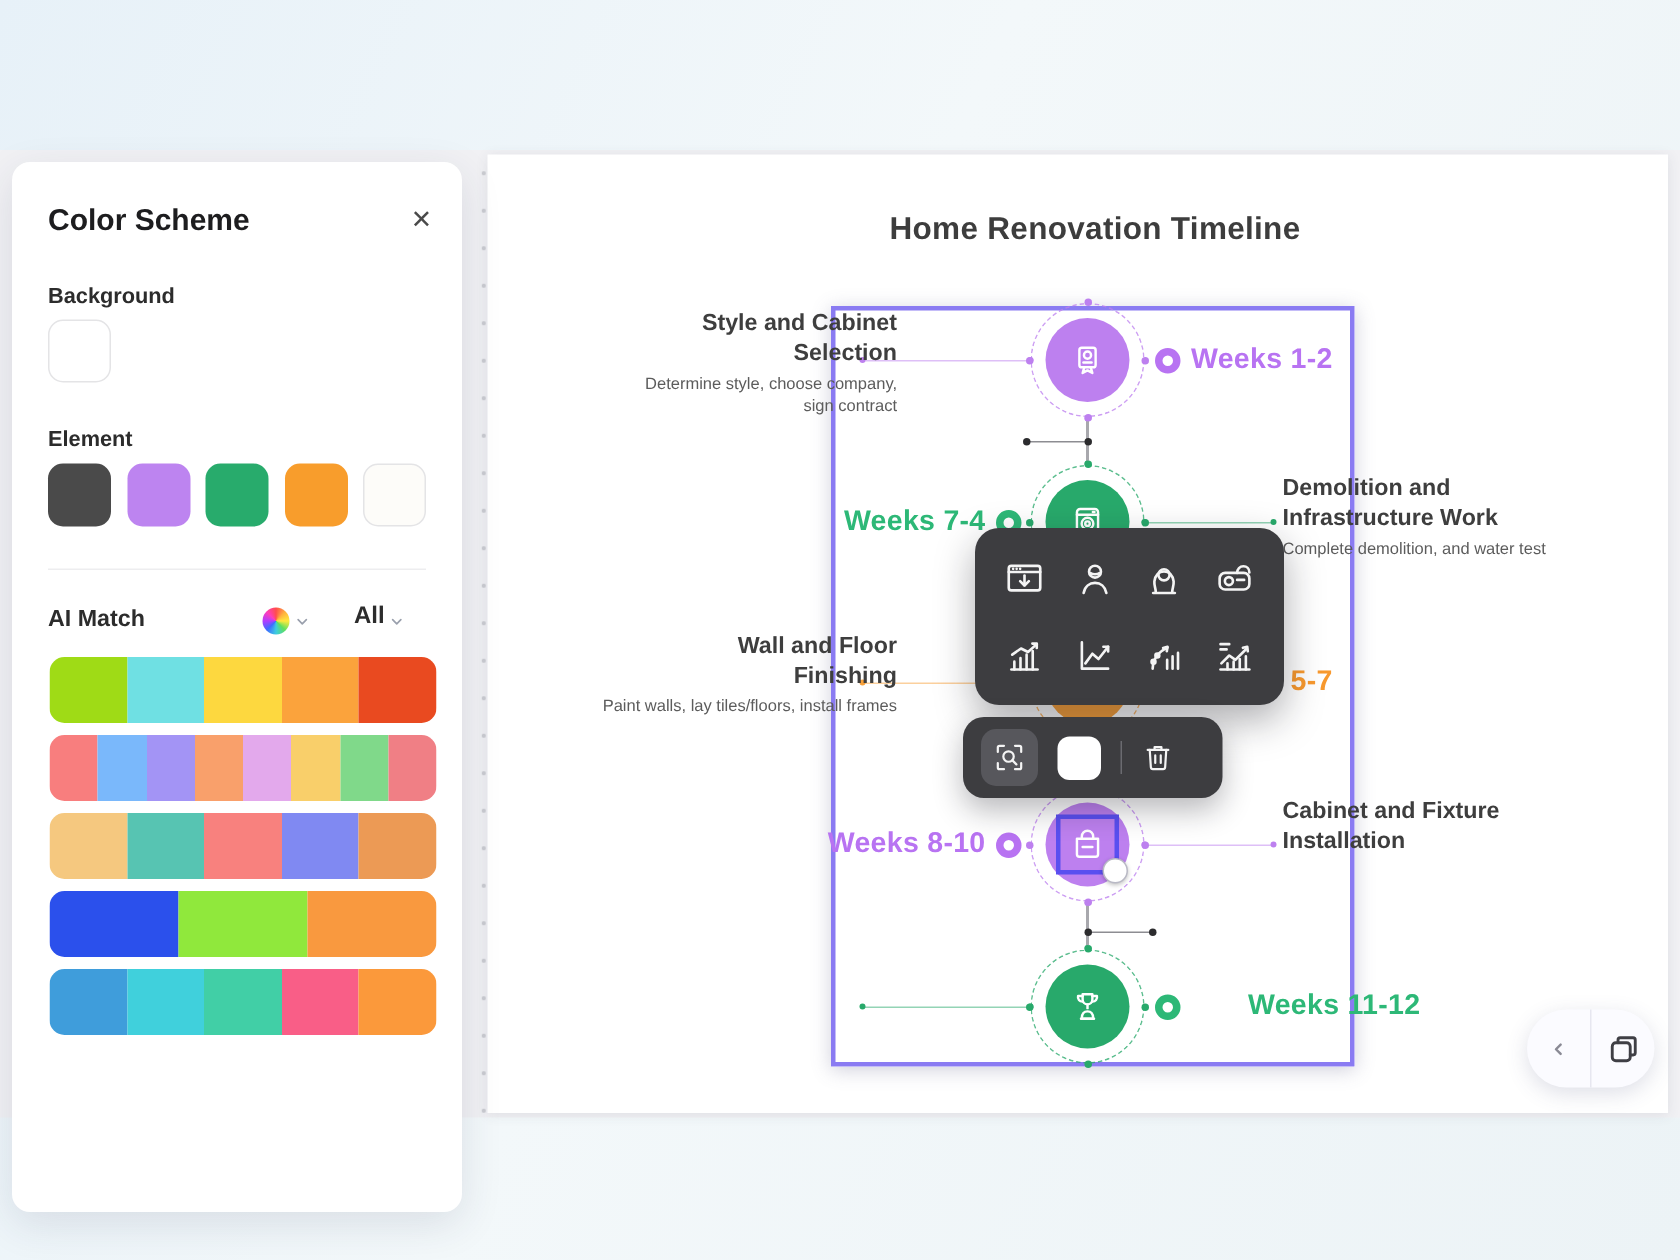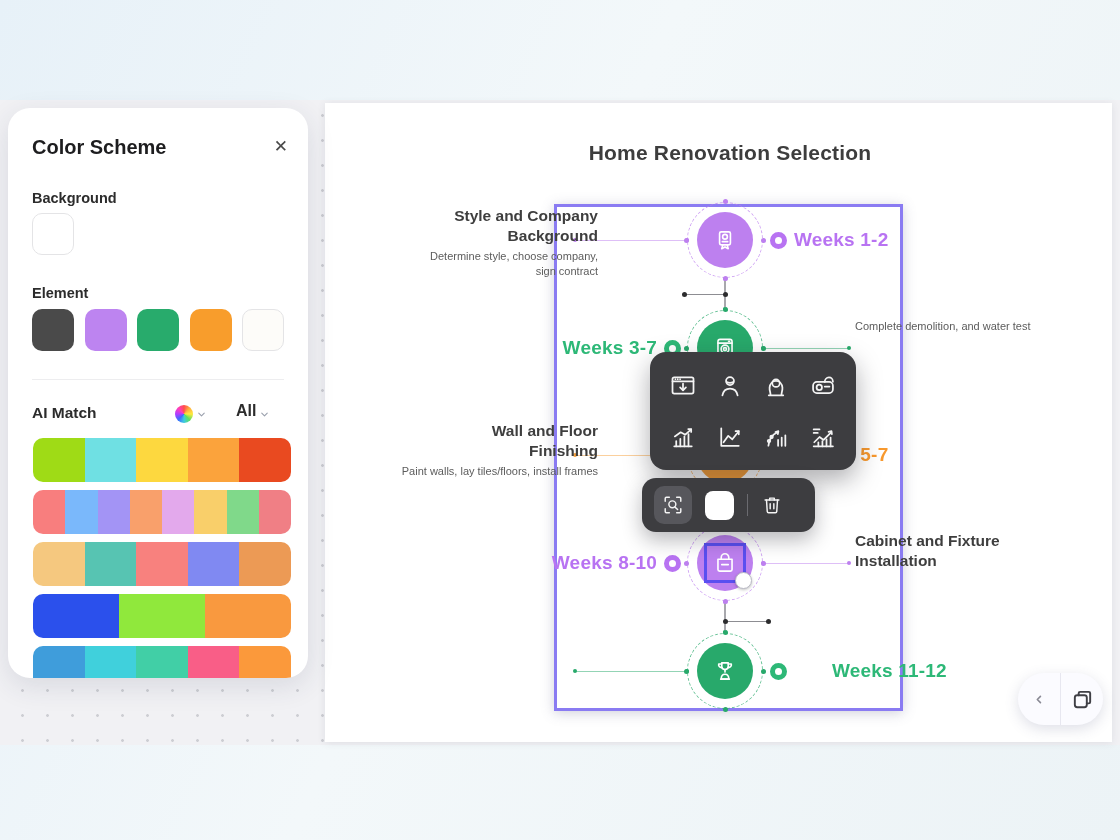--- a/index.html
+++ b/index.html
@@ -30,21 +30,21 @@
   .vseg{width:1.2px;background:#a8a8ad}
   .vdot{width:4px;height:4px;border-radius:50%}
   .hline{height:1.2px;background:#8d8d92}
   .hdot{width:5px;height:5px;border-radius:50%;background:#2c2c2e}
   .week{font-weight:700;font-size:19px;line-height:20px;letter-spacing:.2px;white-space:nowrap}
   .donut{width:7px;height:7px;border:5px solid;border-radius:50%;background:#fff;box-sizing:content-box}
   .icon-sel{left:704px;top:543px;width:42px;height:40px;border:3px solid #5a4ff0;box-sizing:border-box}
   .sel-knob{left:735px;top:572px;width:15px;height:15px;background:#fff;border:1px solid #b9b9c5;
     border-radius:50%;box-shadow:0 1px 3px rgba(0,0,0,.25)}
   
-  .panel{left:8px;top:108px;width:300px;height:570px;background:#fff;border-radius:22px;
+  .panel{left:8px;top:108px;width:300px;height:700px;background:#fff;border-radius:12px;
     box-shadow:0 8px 28px rgba(40,50,80,.12);overflow:hidden;z-index:6}
   .panel .abs{position:absolute}
   .panel-title{left:24px;top:28px;font-size:20px;font-weight:700;color:#1d1d1f}
   .close-btn{right:20px;top:28px;font-size:17px;color:#4a4a4a;cursor:pointer;line-height:22px}
   .sec-label{font-size:14.5px;font-weight:700;color:#2c2c2c}
   .swatch{width:42px;height:42px;border-radius:10px;box-sizing:border-box}
   .bordered{border:1px solid #e4e4e6}
   .divider{left:24px;top:271px;width:252px;height:1px;background:#ededef}
   .wheel{width:18px;height:18px;border-radius:50%;
     background:conic-gradient(#ff4d4d,#ffb13d,#ffe93d,#5fe05f,#3dcbe0,#3d6cff,#b03dff,#ff3dbb,#ff4d4d)}
@@ -69,21 +69,21 @@
   .nav-div{width:1px;background:#e7e7f0}
   .nav-back{color:#8a8a95}
   .nav-expand{color:#3f3f45}
 </style>
 </head>
 <body>
 
 <div class="stage">
   <div class="abs workspace"></div>
   <div class="abs page"></div>
-  <div class="abs diagram-title">Home Renovation Selection</div>
+  <div class="abs diagram-title">Home Renovation Timeline</div>
   <div class="abs sel-rect"></div>
   <div id="tl">
       <div class="tl-ring" style="left: 687px; top: 202px; position: absolute; pointer-events: auto; border-color: rgb(189, 128, 239);"></div>
       <div class="rdot" style="left: 722.5px; top: 199px; position: absolute; pointer-events: auto; background: rgb(189, 128, 239);"></div>
       <div class="rdot" style="left: 722.5px; top: 276px; position: absolute; pointer-events: auto; background: rgb(189, 128, 239);"></div>
       <div class="rdot" style="left: 684px; top: 237.5px; position: absolute; pointer-events: auto; background: rgb(189, 128, 239);"></div>
       <div class="rdot" style="left: 761px; top: 237.5px; position: absolute; pointer-events: auto; background: rgb(189, 128, 239);"></div>
       <div class="tl-circle" style="left: 697px; top: 212px; position: absolute; pointer-events: auto; background: rgb(189, 128, 239);">
         <svg width="26" height="26" viewBox="0 0 24 24" fill="none" stroke="currentColor" stroke-width="1.5" stroke-linecap="round" stroke-linejoin="round">
           <rect x="7" y="4.5" width="10" height="12" rx="1.5"></rect>
@@ -91,43 +91,44 @@
           <path d="M9.5 13.5h5"></path>
           <path d="M10 16.5 9 20l3-1.6L15 20l-1-3.5"></path>
         </svg>
       </div>
       <div class="conn" style="left: 575px; top: 239.5px; width: 112px; position: absolute; pointer-events: auto; background: rgb(189, 128, 239);"></div>
       <div class="cdot" style="left: 573px; top: 238px; position: absolute; pointer-events: auto; background: rgb(189, 128, 239);"></div>
       <div class="cdot" style="left: 685px; top: 238px; position: absolute; pointer-events: auto; background: rgb(189, 128, 239);"></div>
       <div class="donut" style="left: 769.5px; top: 231.5px; position: absolute; pointer-events: auto; border-color: rgb(184, 115, 242);"></div>
       <div class="week" style="left: 794px; top: 230px; position: absolute; pointer-events: auto; color: rgb(184, 115, 242);">Weeks 1-2</div>
       <div class="t-right" style="left: 360px; top: 206px; width: 238px; position: absolute; pointer-events: auto;">
-        <div class="tl-title" style="width: 190px; margin-left: auto;">Style and Company Background</div>
+        <div class="tl-title" style="width: 190px; margin-left: auto;">Style and Cabinet Selection</div>
         <div class="tl-desc" style="width: 175px; margin-left: auto;">Determine style, choose company, sign contract</div>
       </div>
       <div class="tl-ring" style="left: 687px; top: 310px; position: absolute; pointer-events: auto; border-color: rgb(40, 169, 107);"></div>
       <div class="rdot" style="left: 722.5px; top: 307px; position: absolute; pointer-events: auto; background: rgb(40, 169, 107);"></div>
       <div class="rdot" style="left: 722.5px; top: 384px; position: absolute; pointer-events: auto; background: rgb(40, 169, 107);"></div>
       <div class="rdot" style="left: 684px; top: 345.5px; position: absolute; pointer-events: auto; background: rgb(40, 169, 107);"></div>
       <div class="rdot" style="left: 761px; top: 345.5px; position: absolute; pointer-events: auto; background: rgb(40, 169, 107);"></div>
       <div class="tl-circle" style="left: 697px; top: 320px; position: absolute; pointer-events: auto; background: rgb(40, 169, 107);">
         <svg width="26" height="26" viewBox="0 0 24 24" fill="none" stroke="currentColor" stroke-width="1.5" stroke-linecap="round" stroke-linejoin="round">
           <rect x="5.5" y="4" width="13" height="16" rx="2"></rect>
           <circle cx="12" cy="13" r="3.6"></circle>
           <circle cx="12" cy="13" r="1.4"></circle>
           <path d="M5.5 7.5h13"></path>
           <path d="M15.3 5.8h1"></path>
         </svg>
       </div>
       <div class="conn" style="left: 763px; top: 347.5px; width: 86px; position: absolute; pointer-events: auto; background: rgb(40, 169, 107);"></div>
       <div class="cdot" style="left: 761px; top: 346px; position: absolute; pointer-events: auto; background: rgb(40, 169, 107);"></div>
       <div class="cdot" style="left: 847px; top: 346px; position: absolute; pointer-events: auto; background: rgb(40, 169, 107);"></div>
       <div class="donut" style="left: 663.5px; top: 339.5px; position: absolute; pointer-events: auto; border-color: rgb(45, 184, 119);"></div>
-      <div class="week" style="left: 537px; top: 338px; width: 120px; text-align: right; position: absolute; pointer-events: auto; color: rgb(45, 184, 119);">Weeks 3-7</div>
+      <div class="week" style="left: 537px; top: 338px; width: 120px; text-align: right; position: absolute; pointer-events: auto; color: rgb(45, 184, 119);">Weeks 7-4</div>
       <div style="left: 855px; top: 316px; width: 240px; position: absolute; pointer-events: auto;">
+        <div class="tl-title" style="width: 180px;">Demolition and Infrastructure Work</div>
         <div class="tl-desc" style="width: 230px;">Complete demolition, and water test</div>
       </div>
       <div class="tl-ring" style="left: 687px; top: 417px; position: absolute; pointer-events: auto; border-color: rgb(248, 161, 59);"></div>
       <div class="rdot" style="left: 722.5px; top: 414px; position: absolute; pointer-events: auto; background: rgb(248, 161, 59);"></div>
       <div class="rdot" style="left: 722.5px; top: 491px; position: absolute; pointer-events: auto; background: rgb(248, 161, 59);"></div>
       <div class="rdot" style="left: 684px; top: 452.5px; position: absolute; pointer-events: auto; background: rgb(248, 161, 59);"></div>
       <div class="rdot" style="left: 761px; top: 452.5px; position: absolute; pointer-events: auto; background: rgb(248, 161, 59);"></div>
       <div class="tl-circle" style="left: 697px; top: 427px; position: absolute; pointer-events: auto; background: rgb(248, 161, 59);">
         <svg width="26" height="26" viewBox="0 0 24 24" fill="none" stroke="currentColor" stroke-width="1.5" stroke-linecap="round" stroke-linejoin="round">
           <rect x="4" y="5" width="13" height="4.5" rx="1"></rect>

